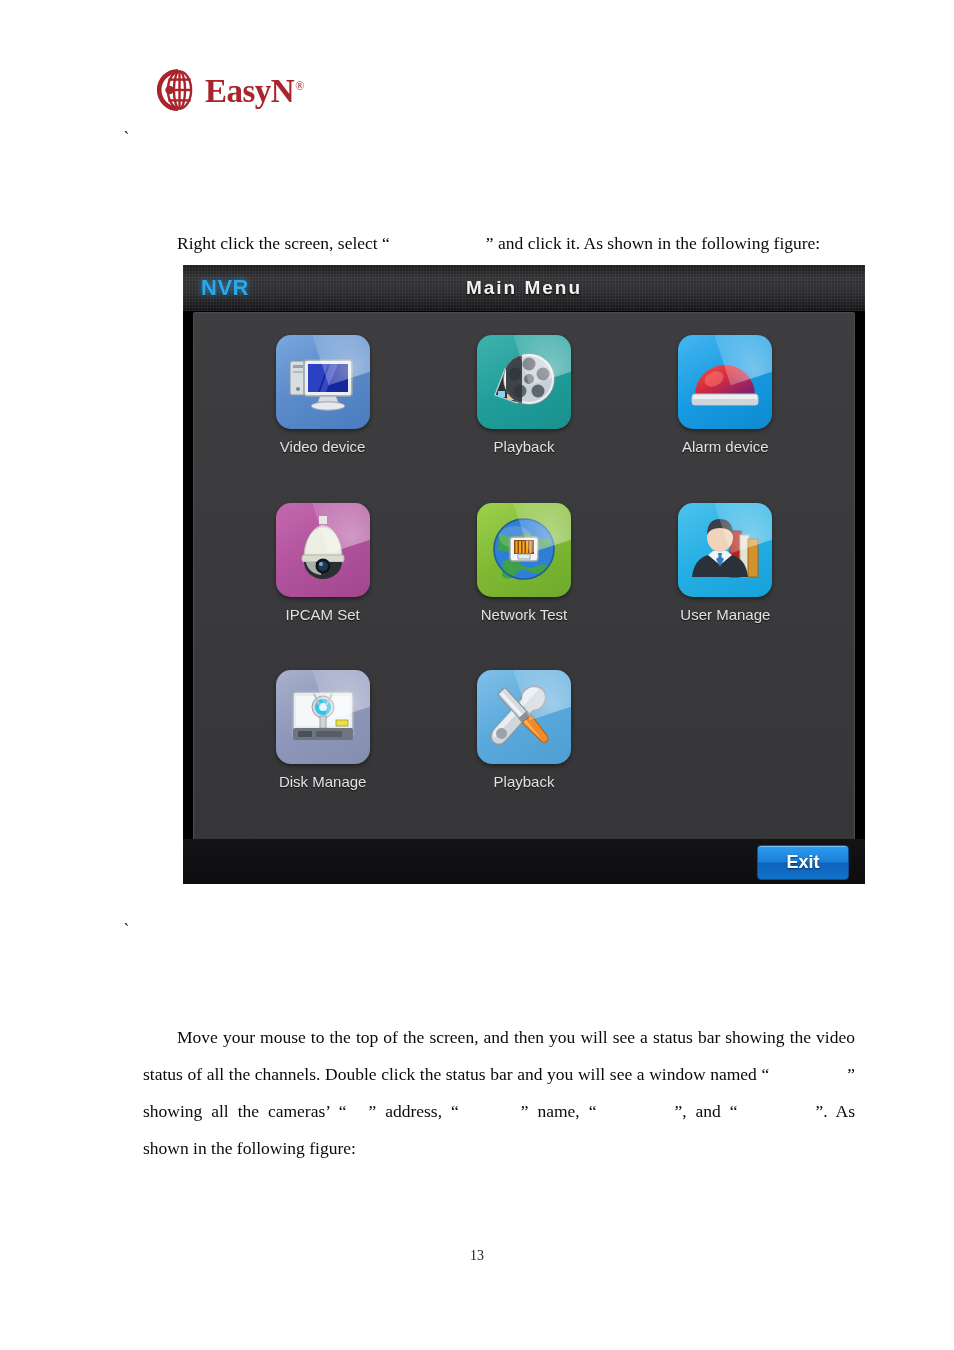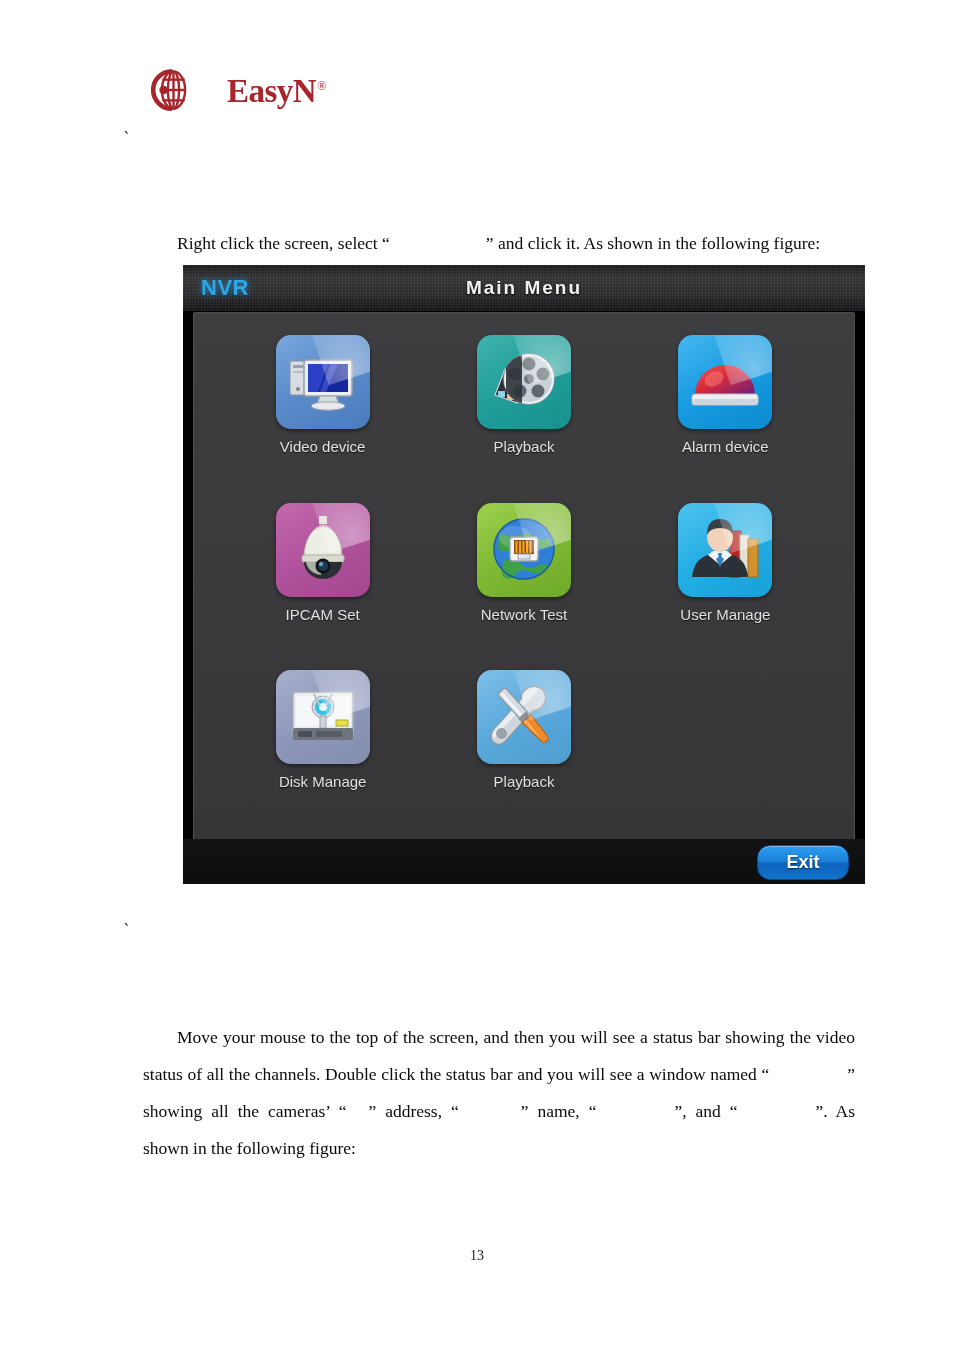--- a/index.html
+++ b/index.html
@@ -13,26 +13,25 @@
     height: 1350px;
     position: relative;
     font-family: "Liberation Serif", "DejaVu Serif", serif;
     color: #000;
     overflow: hidden;
   }
 
   
   .logo-wrap {
     position: absolute;
-    left: 148px;
+    left: 154px;
     top: 64px;
     display: flex;
     align-items: center;
     height: 52px;
-    gap: 28px;
   }
   .logo-mark {
     width: 46px;
     height: 46px;
     position: relative;
     flex: 0 0 auto;
   }
   .logo-text {
     font-family: "Liberation Serif", "DejaVu Serif", serif;
     font-size: 33px;
@@ -194,21 +193,21 @@
     left: 0; right: 0; bottom: 0;
     height: 45px;
     background: linear-gradient(180deg,#131315 0%, #0d0d0f 100%);
   }
   .exit-btn {
     position: absolute;
     right: 16px;
     top: 6px;
     width: 90px;
     height: 33px;
-    border-radius: 13px;
+    border-radius: 4px;
     background: linear-gradient(180deg,#2e9df0 0%, #1b7fd8 48%, #0d63bd 52%, #1372c9 100%);
     border: 1px solid #0a4f96;
     display: flex;
     align-items: center;
     justify-content: center;
     font-family: "Liberation Sans", sans-serif;
     font-size: 18px;
     font-weight: bold;
     color: #ffffff;
     text-shadow: 0 1px 2px rgba(0,0,0,0.6);

